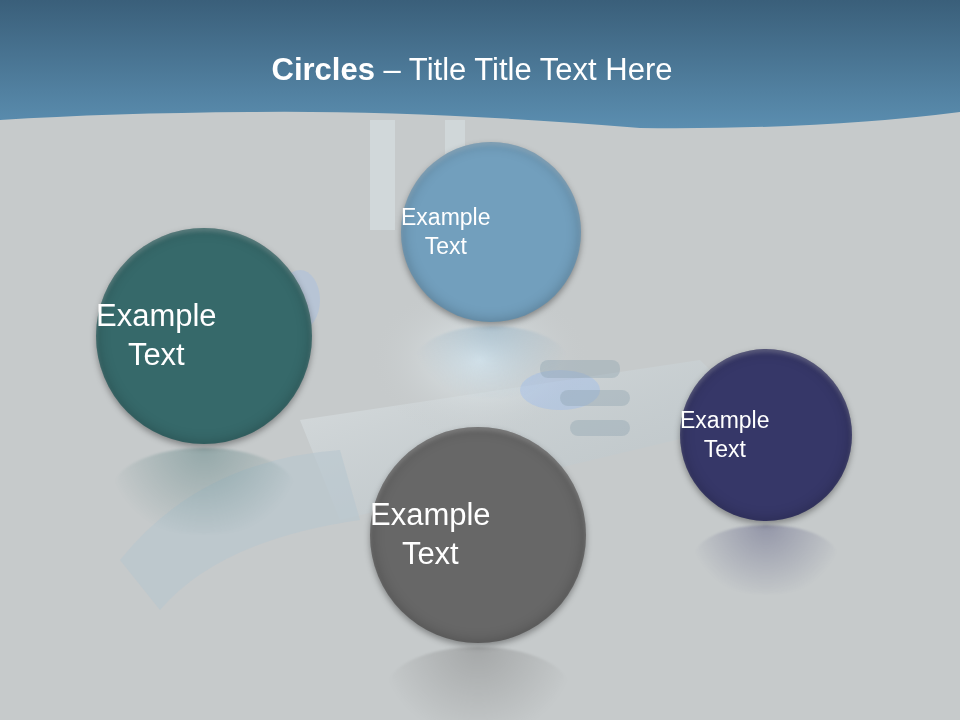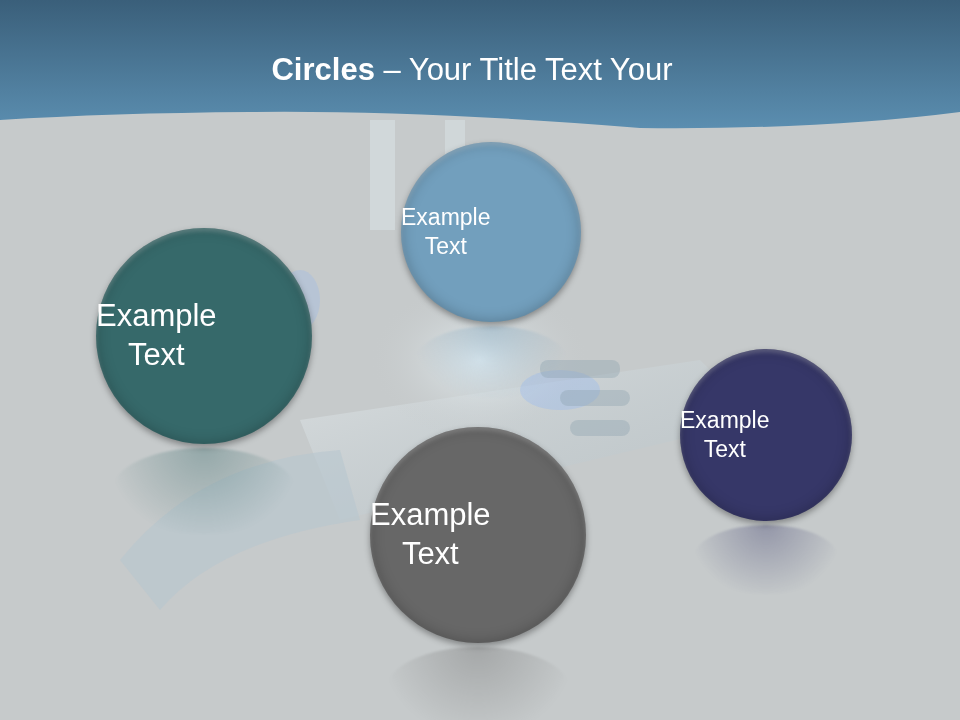--- a/index.html
+++ b/index.html
@@ -52,21 +52,21 @@
     <defs>
       <linearGradient id="hdr" x1="0" y1="0" x2="0" y2="1">
         <stop offset="0" stop-color="#3a5f7a"></stop>
         <stop offset="1" stop-color="#5b8eb0"></stop>
       </linearGradient>
     </defs>
     <path d="M0 0 H960 V112 Q820 130 640 128 Q420 110 250 112 Q110 113 0 120 Z" fill="url(#hdr)"></path>
   </svg>
 
   <div class="title">
-    <b>Circles</b><span> – Your Title Text Your</span>
+    <b>Circles</b><span> – Title Title Text Here</span>
   </div>
 
   <div id="circles-layer">
       <div class="reflection" style="left: 112.2px; top: 448px; width: 183.6px; height: 86.4px; background: radial-gradient(at 50% 0%, rgb(54, 105, 106) 0%, rgba(198, 202, 203, 0) 75%);"></div>
       <div class="circle" style="left: 96px; top: 228px; width: 216px; height: 216px; background: rgb(54, 105, 106); font-size: 31px;">
         <span class="label">Example
 Text</span>
       </div>
       <div class="reflection" style="left: 414.5px; top: 326px; width: 153px; height: 72px; background: radial-gradient(at 50% 0%, rgb(114, 159, 189) 0%, rgba(198, 202, 203, 0) 75%);"></div>
       <div class="circle" style="left: 401px; top: 142px; width: 180px; height: 180px; background: rgb(114, 159, 189); font-size: 23px;">

